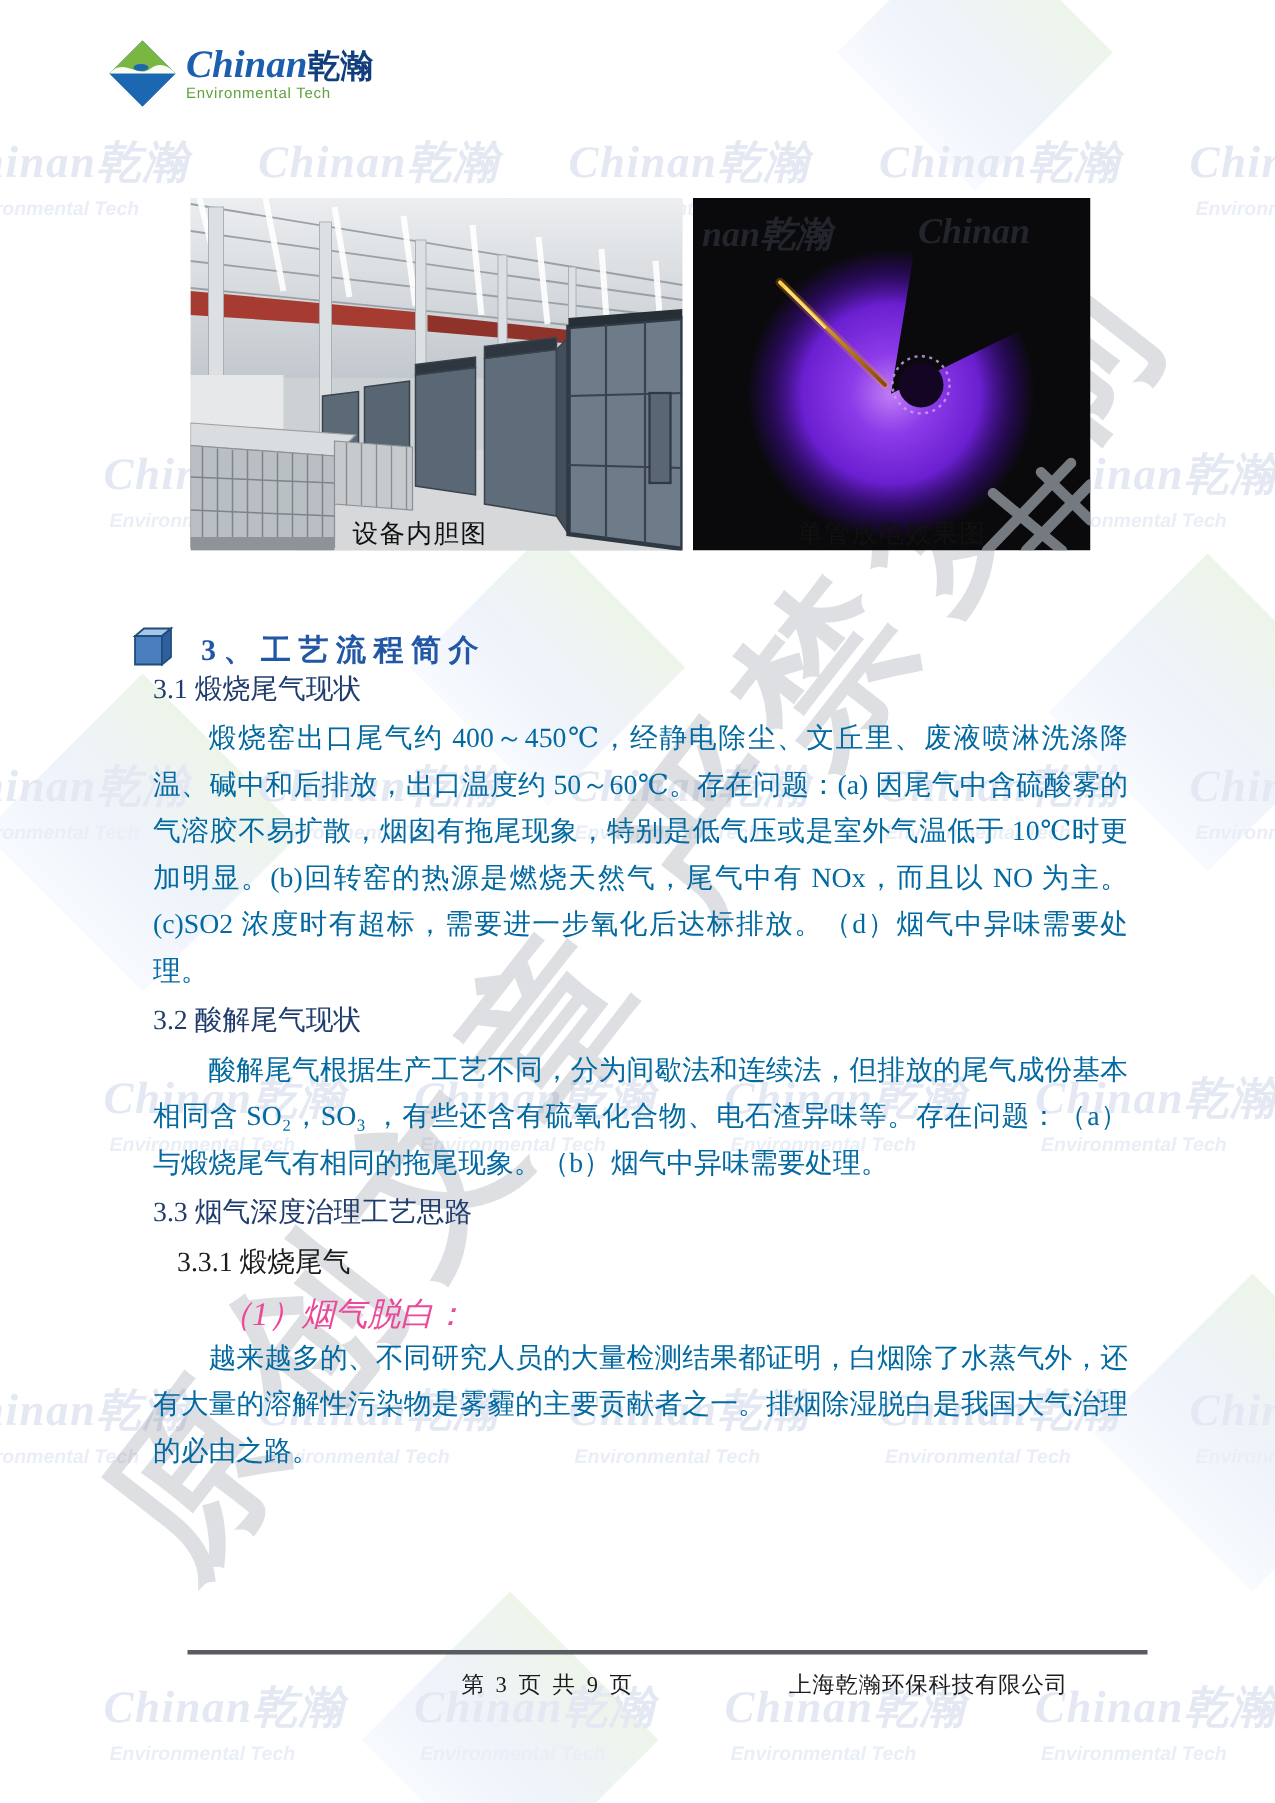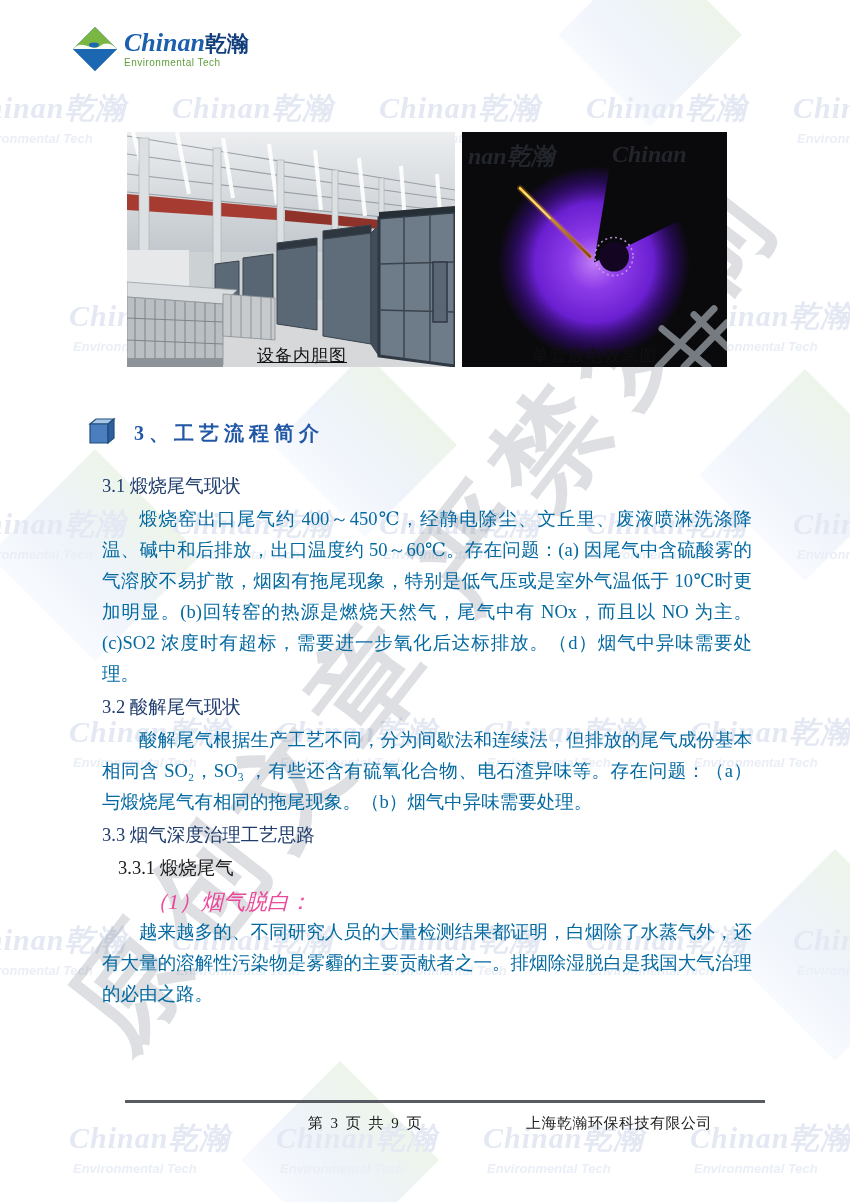--- a/index.html
+++ b/index.html
@@ -55,35 +55,35 @@
 
   
   .figure { position:absolute; top:103px; z-index:1;margin-top:29px; }
   #figure-left  { left:127px; width:328px; height:235px; }
   #figure-right { left:462px; width:265px; height:235px; }
   .figure svg { display:block; width:100%; height:100%; }
   .caption {
     position:absolute; top:344px; z-index:1;
     font-size:17px; color:#111; text-align:center; letter-spacing:1px;
   }
-  #caption-left  { left:138px; width:328px;text-decoration:underline; }
+  #caption-left  { left:116px; width:328px; }
   #caption-right { left:462px; width:265px; }
 
   
   #section-heading-row { position:absolute; left:84px; top:416px; z-index:1; display:flex; align-items:center; }
   #cube-icon { width:34px; height:30px; margin-right:16px; }
   #main-heading {
     font-size:20px; font-weight:bold; color:#2157a5;
     letter-spacing:5px;
     text-underline-offset:5px;
     text-decoration-thickness:2px;
   }
 
   
-  #content { position:absolute; left:102px; top:469px; width:650px; z-index:1; }
+  #content { position:absolute; left:102px; top:443px; width:650px; z-index:1; }
   .sub-head  { font-size:18.5px; color:#1f3c6d; line-height:31px; margin:2px 0; }
   .sub-head2 { font-size:18.5px; color:#1b1b1b; line-height:31px; margin:2px 16px; }
   .para {
     font-size:18.5px; line-height:31px; color:#0369a1;
     text-indent:2em; text-align:justify;
   }
   .list-line { font-size:22px; line-height:31px; color:#ec4899; padding-left:2em;font-style:italic; }
 
   
   #footer-line { position:absolute; left:125px; top:1100px; width:640px; height:3px; background:#595c62; z-index:1; }

